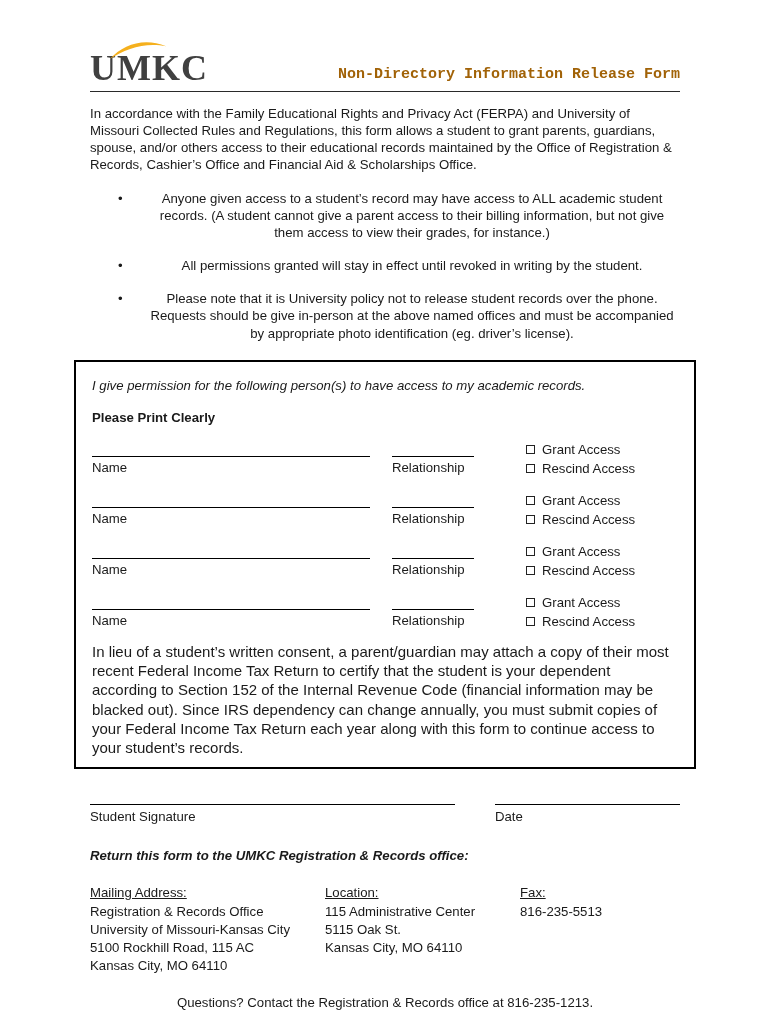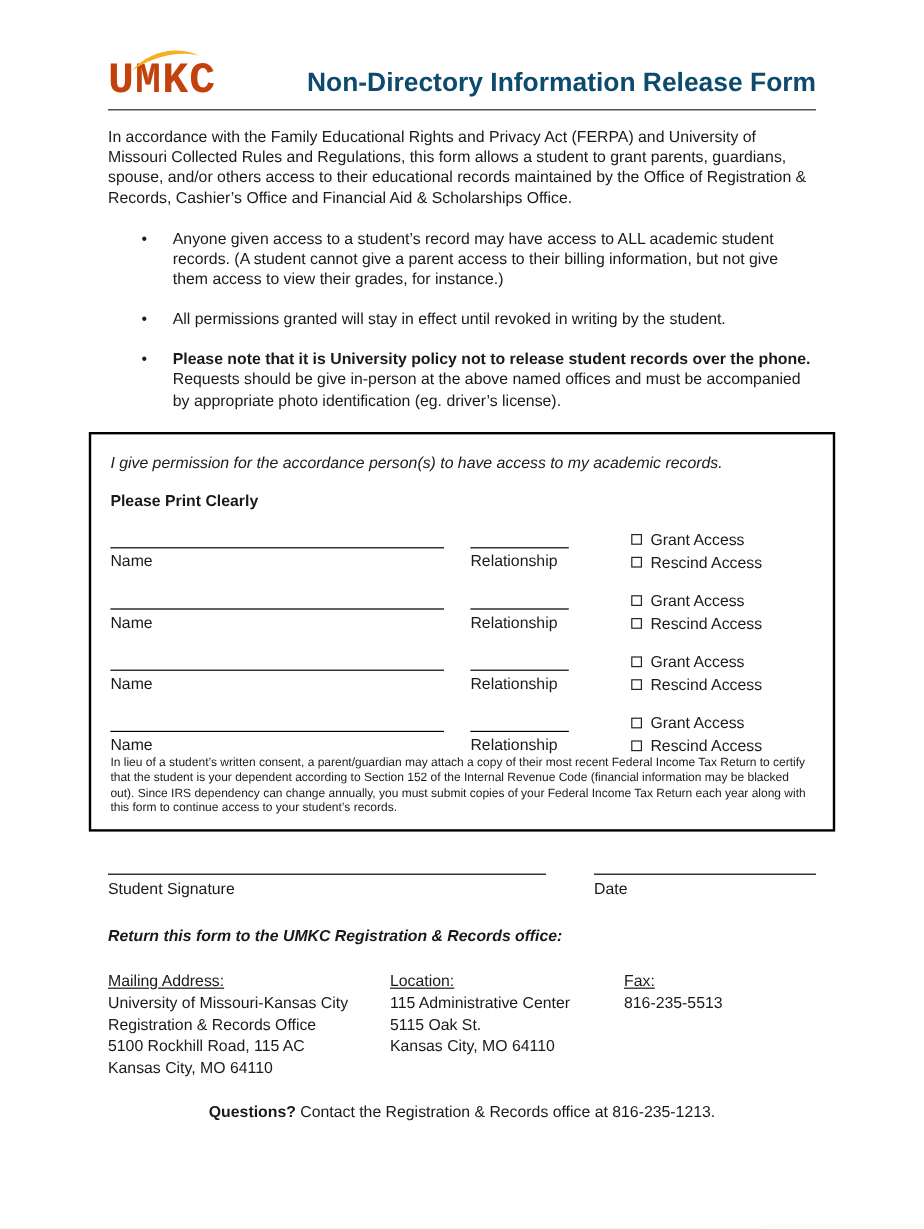--- a/index.html
+++ b/index.html
@@ -5,52 +5,52 @@
   * { margin: 0; padding: 0; box-sizing: border-box; }
   html, body { background: #e9e9e9; }
   .page {
     width: 770px; height: 1024px; margin: 0 auto;
     background: #ffffff; color: #1a1a1a;
     font-family: "Liberation Sans", sans-serif;
     font-size: 13.2px; line-height: 1.3;
     padding: 50px 90px 0 90px;
     overflow: hidden; position: relative;
   }
-  .b { font-weight: bold; }
+  .b { font-weight: normal; }
   
   .header { display: flex; align-items: flex-end; justify-content: space-between;
             border-bottom: 1px solid #2a2a2a; padding-bottom: 5px; }
   .logo { position: relative; display: inline-block; }
-  .logo-text { font-family: Liberation Mono, monospace; font-weight: bold;
-               font-size: 36px; letter-spacing: 1px; color: #c2410c; line-height: 1; }
+  .logo-text { font-family: Liberation Serif, serif; font-weight: bold;
+               font-size: 36px; letter-spacing: 1px; color: #404040; line-height: 1; }
   .swoosh { position: absolute; top: -10px; left: 18px; width: 60px; height: 20px; }
-  .title { font-family: Liberation Sans, sans-serif; font-weight: bold;
-           font-size: 22px; color: #0c4a6e; padding-bottom: 2px; }
+  .title { font-family: Liberation Mono, monospace; font-weight: bold;
+           font-size: 15px; color: #a16207; padding-bottom: 2px; }
   
   .intro { margin-top: 13px; }
   .bullets { margin-top: 4px; }
   .bullet { display: flex; margin-top: 16px; padding-left: 28px; }
   .bullet .marker { width: 26px; flex: none; }
   .bullet .marker::before { content: "\2022"; }
-  .bullet-text { flex: 1; }
+  .bullet-text { flex: 1; text-align: center; }
   
   .perm-box { border: 2px solid #000; margin: 18px -16px 0 -16px;
               padding: 15px 16px 10px 16px; }
   .perm-intro { font-style: italic; }
   .print-clearly { font-weight: bold; margin-top: 15px; }
   .entry { display: grid; grid-template-columns: 278px 112px 152px;
            justify-content: space-between; margin-top: 15px; }
   .cell .line { height: 16px; border-bottom: 1px solid #000; }
   .cell.rel .line { width: 82px; }
   .cell .label { height: 17px; padding-top: 2px; }
   .chk-row { height: 17px; display: flex; align-items: center; }
   .chk-row + .chk-row { margin-top: 2px; }
   .chk { width: 9px; height: 9px; border: 1.4px solid #222; margin-right: 7px;
          display: inline-block; flex: none; background: #fff; }
-  .fine { font-size: 10px; line-height: 1.28; margin-top: 0; }
+  .fine { font-size: 15px; line-height: 1.28; margin-top: 12px; }
   
   .sig-row { display: flex; justify-content: space-between; }
   .sig-row.first { margin-top: 32px; }
   .sig-row.second { margin-top: 22px; }
   .sig-col.wide { width: 365px; }
   .sig-col.narrow { width: 185px; }
   .sig-line { height: 14px; border-bottom: 1px solid #000; }
   .sig-label { padding-top: 3px; }
   .return-line { font-weight: bold; margin-top: 22px; font-style: italic; }
   
@@ -88,21 +88,21 @@
     <div class="bullet">
       <span class="marker"></span>
       <div class="bullet-text">
         <span class="b">Please note that it is University policy not to release student records over the phone.</span>
         <span>Requests should be give in-person at the above named offices and must be accompanied by appropriate photo identification (eg. driver’s license).</span>
       </div>
     </div>
   </div>
 
   <div class="perm-box">
-    <p class="perm-intro">I give permission for the accordance person(s) to have access to my academic records.</p>
+    <p class="perm-intro">I give permission for the following person(s) to have access to my academic records.</p>
     <p class="print-clearly">Please Print Clearly</p>
 
     <div class="entry">
       <div class="cell name">
         <div class="line"></div>
         <div class="label">Name</div>
       </div>
       <div class="cell rel">
         <div class="line"></div>
         <div class="label">Relationship</div>
@@ -195,22 +195,22 @@
       <div class="sig-line"></div>
       <div class="sig-label">Date</div>
     </div>
   </div>
 
   <p class="return-line">Return this form to the UMKC Registration &amp; Records office:</p>
 
   <div class="contact">
     <div class="contact-col">
       <div><span class="u">Mailing Address:</span></div>
+      <div>Registration &amp; Records Office</div>
       <div>University of Missouri-Kansas City</div>
-      <div>Registration &amp; Records Office</div>
       <div>5100 Rockhill Road, 115 AC</div>
       <div>Kansas City, MO 64110</div>
     </div>
     <div class="contact-col">
       <div><span class="u">Location:</span></div>
       <div>115 Administrative Center</div>
       <div>5115 Oak St.</div>
       <div>Kansas City, MO 64110</div>
     </div>
     <div class="contact-col">

